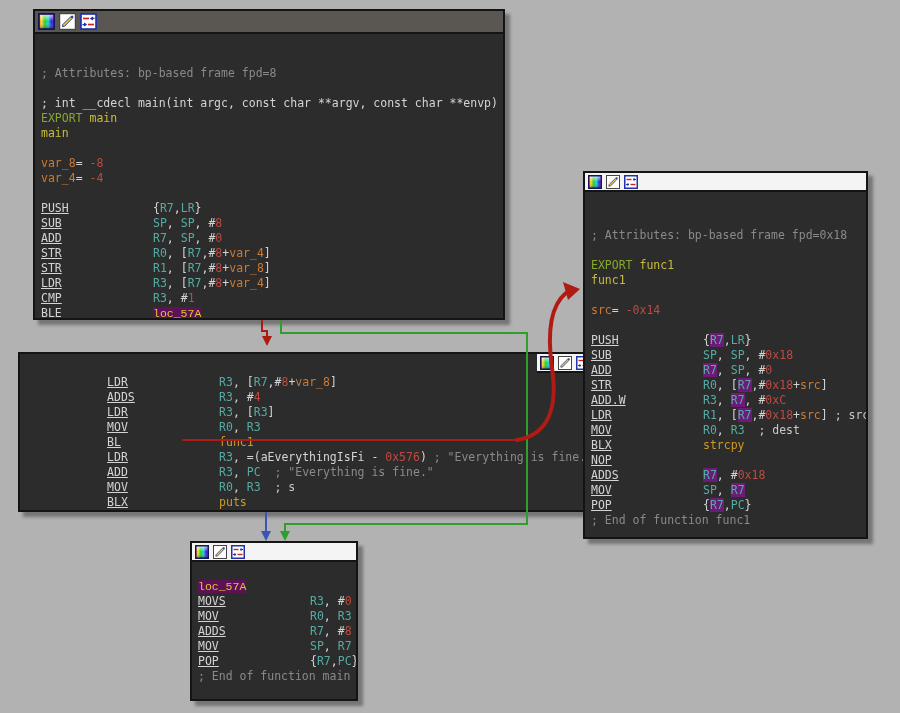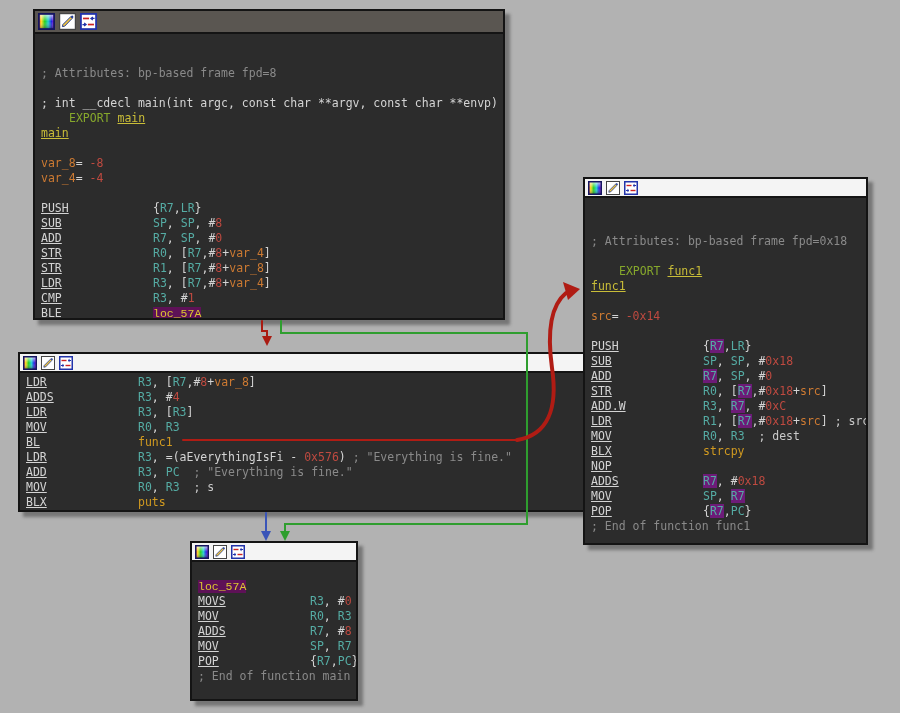--- a/index.html
+++ b/index.html
@@ -14,22 +14,22 @@
   .block.selected .titlebar{height:21px;background:var(--c-title_dark,#5a5651);}
   .tbicon{width:14px;height:14px;display:inline-block;}
   .tbicon svg{width:14px;height:14px;display:block;}
   .block.selected .tbicon,.block.selected .tbicon svg{width:17px;height:17px;}
   .content{flex:1;overflow:hidden;padding-left:6px;white-space:pre;
            font:11.5px/15px "DejaVu Sans Mono",monospace;color:var(--c-w,#d4d4d4);}
   .line{height:15px;}
   .mn{display:inline-block;width:112px;color:var(--c-w);text-decoration:underline;}
   .sw{color:var(--c-w);}
   .sc{color:var(--c-c);}
-  .sk{color:var(--c-k);margin-left:28px;}
-  .sy{color:var(--c-y);text-decoration:underline;}
+  .sk{color:var(--c-k);}
+  .sy{color:var(--c-y);}
   .sf{color:var(--c-f);}
   .sr{color:var(--c-r);}
   .sn{color:var(--c-n);}
   .sv{color:var(--c-v);}
   .sa{color:var(--c-a);}
   .sL{color:var(--c-Ly);background:var(--c-Lbg);font-family:Liberation Mono, monospace;}
   .sR{color:var(--c-r);background:var(--c-Rbg);}
   .edges{position:absolute;left:0;top:0;width:900px;height:713px;z-index:5;pointer-events:none;}
 </style>
 </head>
@@ -72,21 +72,21 @@
             <rect x="0.75" y="0.75" width="12.5" height="12.5" fill="#fff" stroke="#2233aa" stroke-width="1.5"></rect>
             <path d="M2.5 4.5 H7.5" stroke="#cc2222" stroke-width="1.4" fill="none"></path>
             <path d="M6.5 9.5 H11.5" stroke="#cc2222" stroke-width="1.4" fill="none"></path>
             <path d="M12 4.5 H9.5 M10.6 3.3 L9 4.5 L10.6 5.7" stroke="#2233aa" stroke-width="1" fill="none"></path>
             <path d="M2 9.5 H4.5 M3.4 8.3 L5 9.5 L3.4 10.7" stroke="#2233aa" stroke-width="1" fill="none"></path>
           </svg>
         </span>
       </div>
       <div class="content" style="padding-top: 2px;"><div class="line">&nbsp;</div><div class="line">&nbsp;</div><div class="line"><span class="sc">; Attributes: bp-based frame fpd=8</span></div><div class="line">&nbsp;</div><div class="line"><span class="sw">; int __cdecl main(int argc, const char **argv, const char **envp)</span></div><div class="line"><span class="sk">EXPORT</span><span class="sw"> </span><span class="sy">main</span></div><div class="line"><span class="sy">main</span></div><div class="line">&nbsp;</div><div class="line"><span class="sv">var_8</span><span class="sw">= </span><span class="sn">-8</span></div><div class="line"><span class="sv">var_4</span><span class="sw">= </span><span class="sn">-4</span></div><div class="line">&nbsp;</div><div class="line"><span class="mn">PUSH</span><span class="sw">{</span><span class="sr">R7</span><span class="sw">,</span><span class="sr">LR</span><span class="sw">}</span></div><div class="line"><span class="mn">SUB</span><span class="sr">SP</span><span class="sw">, </span><span class="sr">SP</span><span class="sw">, #</span><span class="sn">8</span></div><div class="line"><span class="mn">ADD</span><span class="sr">R7</span><span class="sw">, </span><span class="sr">SP</span><span class="sw">, #</span><span class="sn">0</span></div><div class="line"><span class="mn">STR</span><span class="sr">R0</span><span class="sw">, [</span><span class="sr">R7</span><span class="sw">,#</span><span class="sn">8</span><span class="sw">+</span><span class="sv">var_4</span><span class="sw">]</span></div><div class="line"><span class="mn">STR</span><span class="sr">R1</span><span class="sw">, [</span><span class="sr">R7</span><span class="sw">,#</span><span class="sn">8</span><span class="sw">+</span><span class="sv">var_8</span><span class="sw">]</span></div><div class="line"><span class="mn">LDR</span><span class="sr">R3</span><span class="sw">, [</span><span class="sr">R7</span><span class="sw">,#</span><span class="sn">8</span><span class="sw">+</span><span class="sv">var_4</span><span class="sw">]</span></div><div class="line"><span class="mn">CMP</span><span class="sr">R3</span><span class="sw">, #</span><span class="sn">1</span></div><div class="line"><span class="mn">BLE</span><span class="sL">loc_57A</span></div></div>
     </div>
-    <div class="block" style="left: 18px; top: 352px; width: 577px; height: 160px;">
+    <div class="block" style="left: 18px; top: 352px; width: 577px; height: 160px; align-items: flex-end;">
       <div class="titlebar">
         <span class="tbicon">
           <svg viewBox="0 0 14 14" xmlns="http://www.w3.org/2000/svg">
             <defs>
               <linearGradient id="gh" x1="0" y1="0" x2="1" y2="0">
                 <stop offset="0" stop-color="#ff2020"></stop>
                 <stop offset="0.2" stop-color="#ffe020"></stop>
                 <stop offset="0.4" stop-color="#20d020"></stop>
                 <stop offset="0.6" stop-color="#20d0d0"></stop>
                 <stop offset="0.8" stop-color="#2020e0"></stop>
@@ -158,21 +158,21 @@
             <rect x="0.75" y="0.75" width="12.5" height="12.5" fill="#fff" stroke="#2233aa" stroke-width="1.5"></rect>
             <path d="M2.5 4.5 H7.5" stroke="#cc2222" stroke-width="1.4" fill="none"></path>
             <path d="M6.5 9.5 H11.5" stroke="#cc2222" stroke-width="1.4" fill="none"></path>
             <path d="M12 4.5 H9.5 M10.6 3.3 L9 4.5 L10.6 5.7" stroke="#2233aa" stroke-width="1" fill="none"></path>
             <path d="M2 9.5 H4.5 M3.4 8.3 L5 9.5 L3.4 10.7" stroke="#2233aa" stroke-width="1" fill="none"></path>
           </svg>
         </span>
       </div>
       <div class="content" style="padding-top: 2px;"><div class="line">&nbsp;</div><div class="line"><span class="sL">loc_57A</span></div><div class="line"><span class="mn">MOVS</span><span class="sr">R3</span><span class="sw">, #</span><span class="sn">0</span></div><div class="line"><span class="mn">MOV</span><span class="sr">R0</span><span class="sw">, </span><span class="sr">R3</span></div><div class="line"><span class="mn">ADDS</span><span class="sr">R7</span><span class="sw">, #</span><span class="sn">8</span></div><div class="line"><span class="mn">MOV</span><span class="sr">SP</span><span class="sw">, </span><span class="sr">R7</span></div><div class="line"><span class="mn">POP</span><span class="sw">{</span><span class="sr">R7</span><span class="sw">,</span><span class="sr">PC</span><span class="sw">}</span></div><div class="line"><span class="sc">; End of function main</span></div></div>
     </div>
-    <div class="block" style="left: 583px; top: 177px; width: 285px; height: 368px;">
+    <div class="block" style="left: 583px; top: 171px; width: 285px; height: 368px;">
       <div class="titlebar">
         <span class="tbicon">
           <svg viewBox="0 0 14 14" xmlns="http://www.w3.org/2000/svg">
             <defs>
               <linearGradient id="gh" x1="0" y1="0" x2="1" y2="0">
                 <stop offset="0" stop-color="#ff2020"></stop>
                 <stop offset="0.2" stop-color="#ffe020"></stop>
                 <stop offset="0.4" stop-color="#20d020"></stop>
                 <stop offset="0.6" stop-color="#20d0d0"></stop>
                 <stop offset="0.8" stop-color="#2020e0"></stop>

